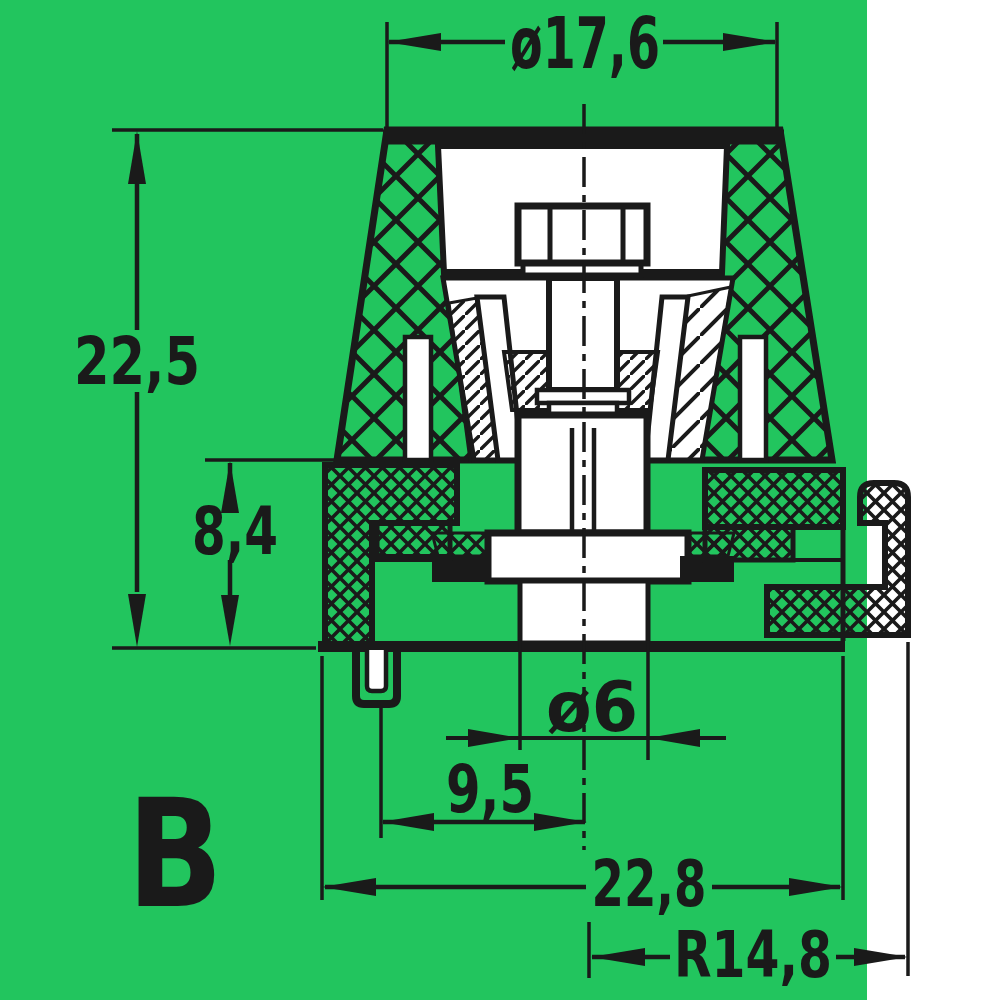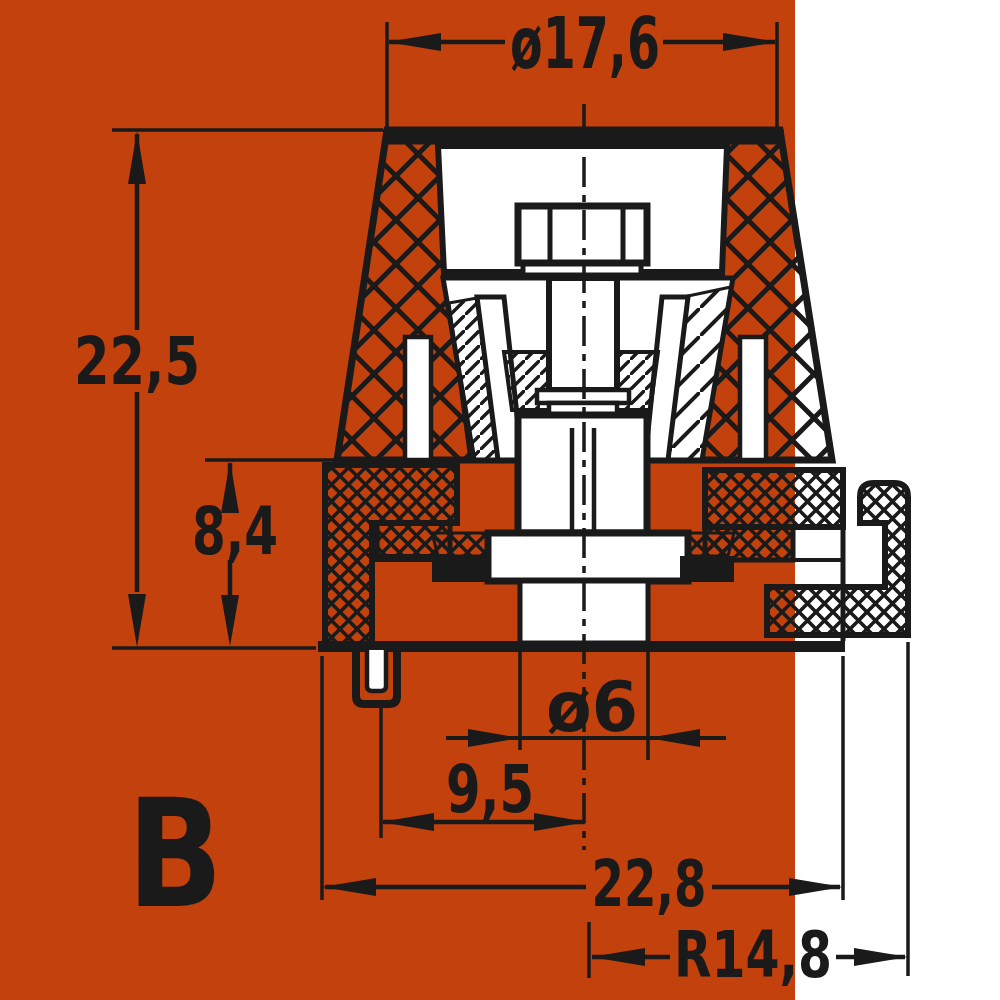--- a/index.html
+++ b/index.html
@@ -1,17 +1,17 @@
 <!DOCTYPE html>
 <html><head>
 <meta charset="utf-8">
 <style>
   html,body{margin:0;padding:0;background:#ffffff;}
   .stage{
-    width:795px;height:1000px;position:relative;background:#c2410c;
+    width:867px;height:1000px;position:relative;background:#22c55e;
     font-family:"DejaVu Sans", sans-serif;
   }
   svg text{
     font-family:"DejaVu Sans", sans-serif;
     font-weight:bold;
     fill:#1a1a1a;
   }
 </style>
 </head>
 <body>

